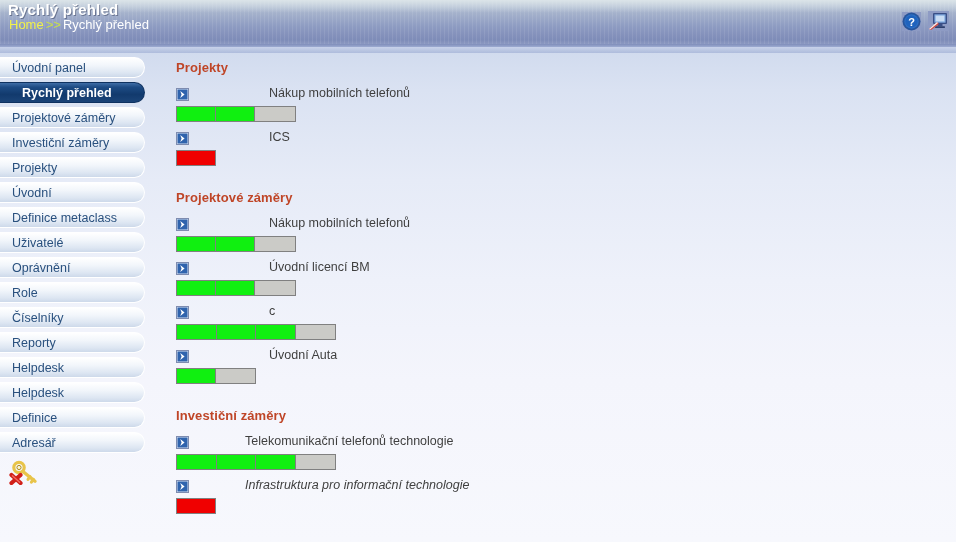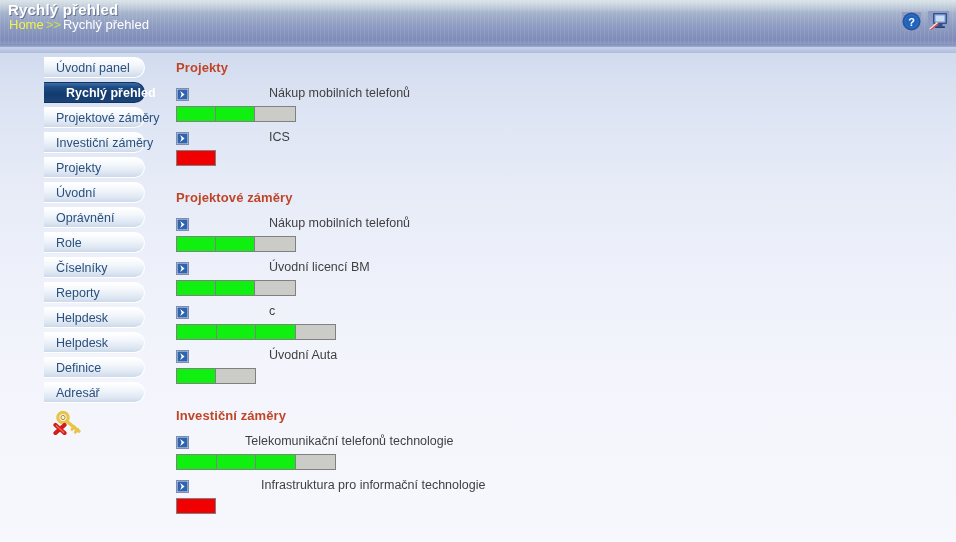--- a/index.html
+++ b/index.html
@@ -63,21 +63,20 @@
   }
   #header-edge2 {
     position: absolute; left: 0; top: 47px; width: 956px; height: 6px;
     background: linear-gradient(to bottom, #c8d2ea, #aebcdc);
   }
 
   
   #sidebar {
     position: absolute; left: 0; top: 57px;
     width: 145px;
-    padding-left: 44px;
   }
   .nav-item {
     position: relative;
     height: 21px;
     margin-bottom: 4px;
     border-radius: 0 11px 11px 0;
     background: linear-gradient(to bottom, #ffffff 0%, #f2f6fb 38%, #dde6f2 78%, #cdd9ea 100%);
     border: 1px solid #ffffff;
     border-left: 0;
     box-shadow: 0 0 0 0 transparent;
@@ -200,20 +199,26 @@
     <div class="nav-item">
       <span class="nav-label">Investiční záměry</span>
     </div>
     <div class="nav-item">
       <span class="nav-label">Projekty</span>
     </div>
     <div class="nav-item">
       <span class="nav-label">Úvodní</span>
     </div>
     <div class="nav-item">
+      <span class="nav-label">Definice metaclass</span>
+    </div>
+    <div class="nav-item">
+      <span class="nav-label">Uživatelé</span>
+    </div>
+    <div class="nav-item">
       <span class="nav-label">Oprávnění</span>
     </div>
     <div class="nav-item">
       <span class="nav-label">Role</span>
     </div>
     <div class="nav-item">
       <span class="nav-label">Číselníky</span>
     </div>
     <div class="nav-item">
       <span class="nav-label">Reporty</span>
@@ -360,21 +365,21 @@
           <div class="seg green" style="width: 40px;"></div>
           <div class="seg gray" style="width: 40px;"></div>
         </div>
       </div>
       <div class="row-head">
         <span class="goto-icon"><svg width="13" height="13" viewBox="0 0 13 13">
             <rect x="0.5" y="0.5" width="12" height="12" fill="#dbe4f3" stroke="#7e8cb0"></rect>
             <rect x="1.5" y="1.5" width="10" height="10" fill="#2f63ad"></rect>
             <path d="M4.2 3 L8.6 6.5 L4.2 10 L5.6 6.5 Z" fill="#ffffff"></path>
           </svg></span>
-        <span class="row-label" style="margin-left: 72px;">Infrastruktura pro informační technologie</span>
+        <span class="row-label" style="margin-left: 56px; font-style: italic;">Infrastruktura pro informační technologie</span>
       </div>
       <div class="bar-wrap">
         <div class="bar" style="width: 40px;">
           <div class="seg red" style="width: 40px;"></div>
         </div>
       </div>
     </div>
   </div>
 
 </body></html>

